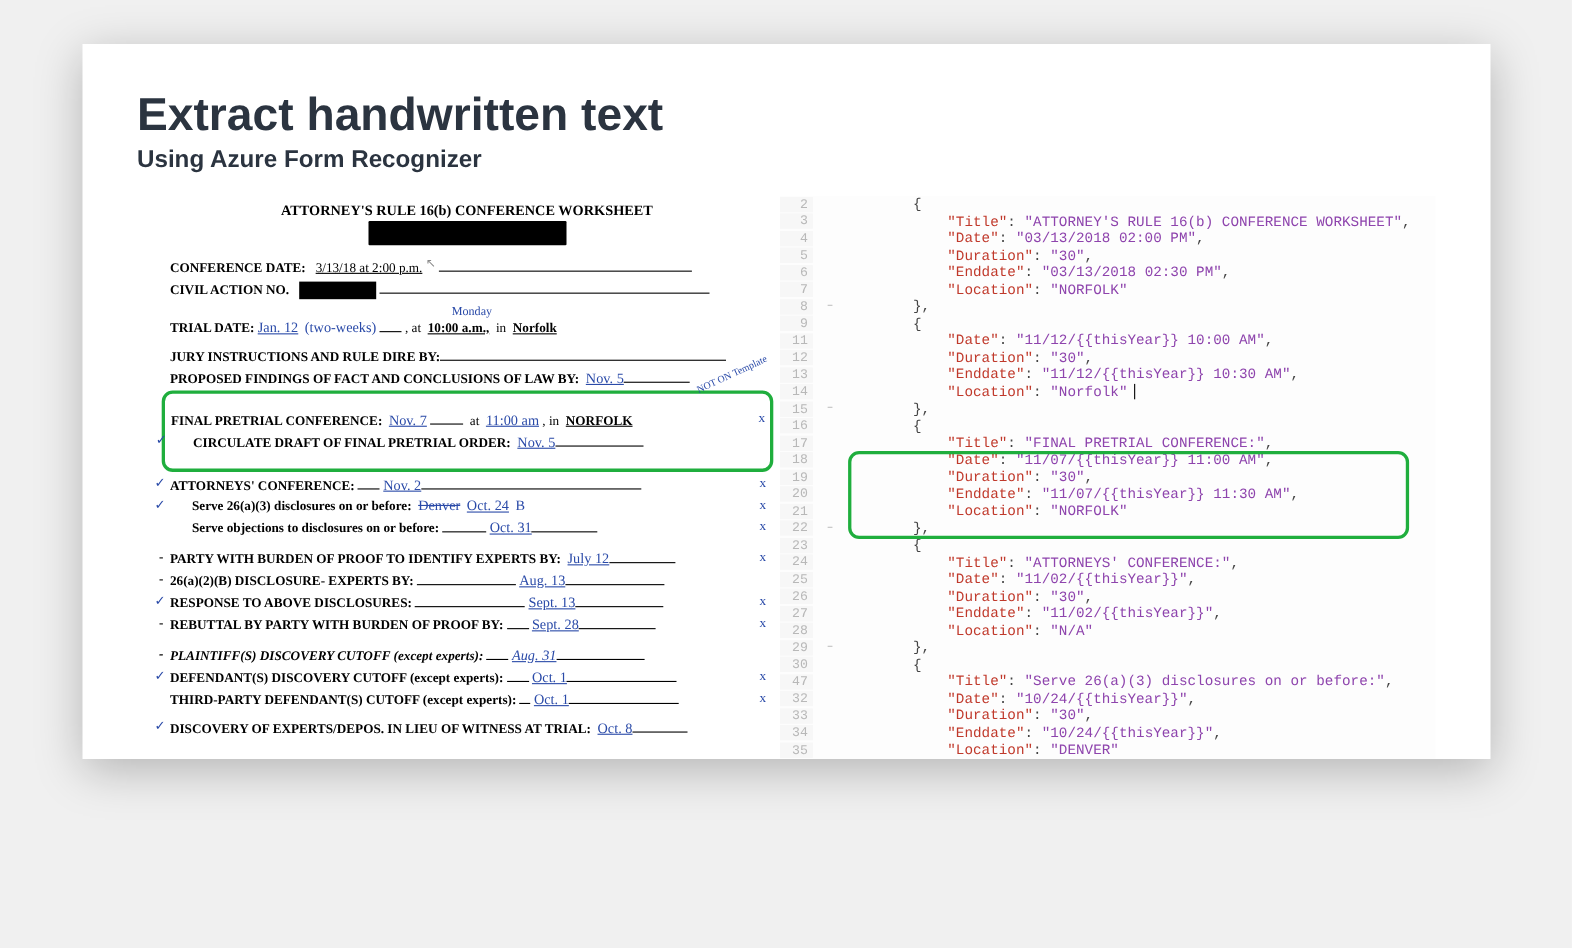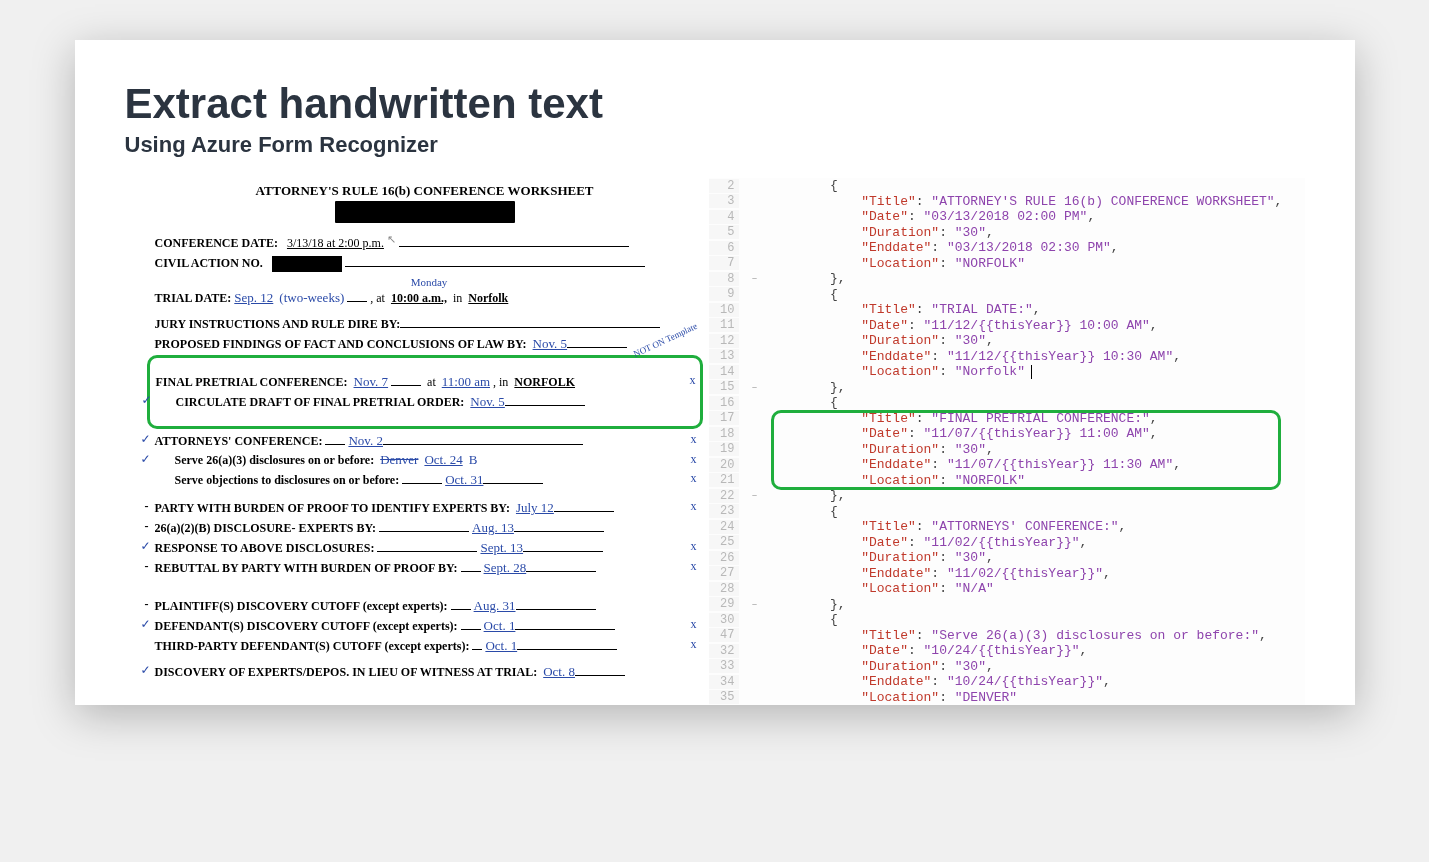--- a/index.html
+++ b/index.html
@@ -143,21 +143,21 @@
         &nbsp;&nbsp;<span class="redact" style="width:70px;height:16px;"></span>
         <span class="line" style="min-width:300px"></span>
       </div>
 
       <div class="row" style="margin-bottom:-4px;text-align:center;">
         &nbsp;&nbsp;&nbsp;<span class="hand sm">Monday</span>
       </div>
 
       <div class="row">
         <span class="lbl">TRIAL DATE:</span>
-        <span class="hand ul">Sep. 12</span>
+        <span class="hand ul">Jan. 12</span>
         &nbsp;<span class="hand">(two-weeks)</span>
         <span class="line" style="min-width:20px"></span>
         <span>, at</span>&nbsp;
         <span class="ul lbl">10:00 a.m.,</span>&nbsp;
         <span>in</span>&nbsp;
         <span class="ul lbl">Norfolk</span>
       </div>
 
       <div class="row" style="margin-top:10px;">
         <span class="lbl">JURY INSTRUCTIONS AND RULE DIRE BY:</span><span class="line" style="min-width:260px"></span>
@@ -223,21 +223,21 @@
         <span class="hand ul">Sept. 13</span><span class="line" style="min-width:80px"></span>
         <span class="xmark">x</span>
       </div>
       <div class="row dash">
         <span class="lbl">REBUTTAL BY PARTY WITH BURDEN OF PROOF BY:</span>
         <span class="line" style="min-width:20px"></span>
         <span class="hand ul">Sept. 28</span><span class="line" style="min-width:70px"></span>
         <span class="xmark">x</span>
       </div>
 
-      <div class="row dash" style="margin-top:22px;">
+      <div class="row dash" style="margin-top:12px;font-style:italic;">
         <span class="lbl">PLAINTIFF(S) DISCOVERY CUTOFF (except experts):</span>
         <span class="line" style="min-width:20px"></span>
         <span class="hand ul">Aug. 31</span><span class="line" style="min-width:80px"></span>
       </div>
       <div class="row check">
         <span class="lbl">DEFENDANT(S) DISCOVERY CUTOFF (except experts):</span>
         <span class="line" style="min-width:20px"></span>
         <span class="hand ul">Oct. 1</span><span class="line" style="min-width:100px"></span>
         <span class="xmark">x</span>
       </div>
@@ -256,21 +256,20 @@
     <div class="code-pane" id="code-pane">
       <div class="code-green"></div>
     <div class="code-line"><div class="gutter">2</div><div class="bar"></div><div class="bar2"></div><div class="fold"></div><div class="code"><span class="pun">        {</span></div></div>
         <div class="code-line"><div class="gutter">3</div><div class="bar"></div><div class="bar2"></div><div class="fold"></div><div class="code"><span class="pun">            </span><span class="key">"Title"</span><span class="pun">: </span><span class="str">"ATTORNEY'S RULE 16(b) CONFERENCE WORKSHEET"</span><span class="pun">,</span></div></div>
         <div class="code-line"><div class="gutter">4</div><div class="bar"></div><div class="bar2"></div><div class="fold"></div><div class="code"><span class="pun">            </span><span class="key">"Date"</span><span class="pun">: </span><span class="str">"03/13/2018 02:00 PM"</span><span class="pun">,</span></div></div>
         <div class="code-line"><div class="gutter">5</div><div class="bar"></div><div class="bar2"></div><div class="fold"></div><div class="code"><span class="pun">            </span><span class="key">"Duration"</span><span class="pun">: </span><span class="str">"30"</span><span class="pun">,</span></div></div>
         <div class="code-line"><div class="gutter">6</div><div class="bar"></div><div class="bar2"></div><div class="fold"></div><div class="code"><span class="pun">            </span><span class="key">"Enddate"</span><span class="pun">: </span><span class="str">"03/13/2018 02:30 PM"</span><span class="pun">,</span></div></div>
         <div class="code-line"><div class="gutter">7</div><div class="bar"></div><div class="bar2"></div><div class="fold"></div><div class="code"><span class="pun">            </span><span class="key">"Location"</span><span class="pun">: </span><span class="str">"NORFOLK"</span></div></div>
         <div class="code-line"><div class="gutter">8</div><div class="bar"></div><div class="bar2"></div><div class="fold">–</div><div class="code"><span class="pun">        },</span></div></div>
         <div class="code-line"><div class="gutter">9</div><div class="bar"></div><div class="bar2"></div><div class="fold"></div><div class="code"><span class="pun">        {</span></div></div>
-        <div class="code-line"><div class="gutter">10</div><div class="bar"></div><div class="bar2"></div><div class="fold"></div><div class="code"><span class="pun">            </span><span class="key">"Title"</span><span class="pun">: </span><span class="str">"TRIAL DATE:"</span><span class="pun">,</span></div></div>
         <div class="code-line"><div class="gutter">11</div><div class="bar"></div><div class="bar2"></div><div class="fold"></div><div class="code"><span class="pun">            </span><span class="key">"Date"</span><span class="pun">: </span><span class="str">"11/12/{{thisYear}} 10:00 AM"</span><span class="pun">,</span></div></div>
         <div class="code-line"><div class="gutter">12</div><div class="bar"></div><div class="bar2"></div><div class="fold"></div><div class="code"><span class="pun">            </span><span class="key">"Duration"</span><span class="pun">: </span><span class="str">"30"</span><span class="pun">,</span></div></div>
         <div class="code-line"><div class="gutter">13</div><div class="bar"></div><div class="bar2"></div><div class="fold"></div><div class="code"><span class="pun">            </span><span class="key">"Enddate"</span><span class="pun">: </span><span class="str">"11/12/{{thisYear}} 10:30 AM"</span><span class="pun">,</span></div></div>
         <div class="code-line"><div class="gutter">14</div><div class="bar"></div><div class="bar2"></div><div class="fold"></div><div class="code"><span class="pun">            </span><span class="key">"Location"</span><span class="pun">: </span><span class="str">"Norfolk"</span><span class="cursor"></span></div></div>
         <div class="code-line"><div class="gutter">15</div><div class="bar"></div><div class="bar2"></div><div class="fold">–</div><div class="code"><span class="pun">        },</span></div></div>
         <div class="code-line"><div class="gutter">16</div><div class="bar"></div><div class="bar2"></div><div class="fold"></div><div class="code"><span class="pun">        {</span></div></div>
         <div class="code-line"><div class="gutter">17</div><div class="bar"></div><div class="bar2"></div><div class="fold"></div><div class="code"><span class="pun">            </span><span class="key">"Title"</span><span class="pun">: </span><span class="str">"FINAL PRETRIAL CONFERENCE:"</span><span class="pun">,</span></div></div>
         <div class="code-line"><div class="gutter">18</div><div class="bar"></div><div class="bar2"></div><div class="fold"></div><div class="code"><span class="pun">            </span><span class="key">"Date"</span><span class="pun">: </span><span class="str">"11/07/{{thisYear}} 11:00 AM"</span><span class="pun">,</span></div></div>
         <div class="code-line"><div class="gutter">19</div><div class="bar"></div><div class="bar2"></div><div class="fold"></div><div class="code"><span class="pun">            </span><span class="key">"Duration"</span><span class="pun">: </span><span class="str">"30"</span><span class="pun">,</span></div></div>
         <div class="code-line"><div class="gutter">20</div><div class="bar"></div><div class="bar2"></div><div class="fold"></div><div class="code"><span class="pun">            </span><span class="key">"Enddate"</span><span class="pun">: </span><span class="str">"11/07/{{thisYear}} 11:30 AM"</span><span class="pun">,</span></div></div>

